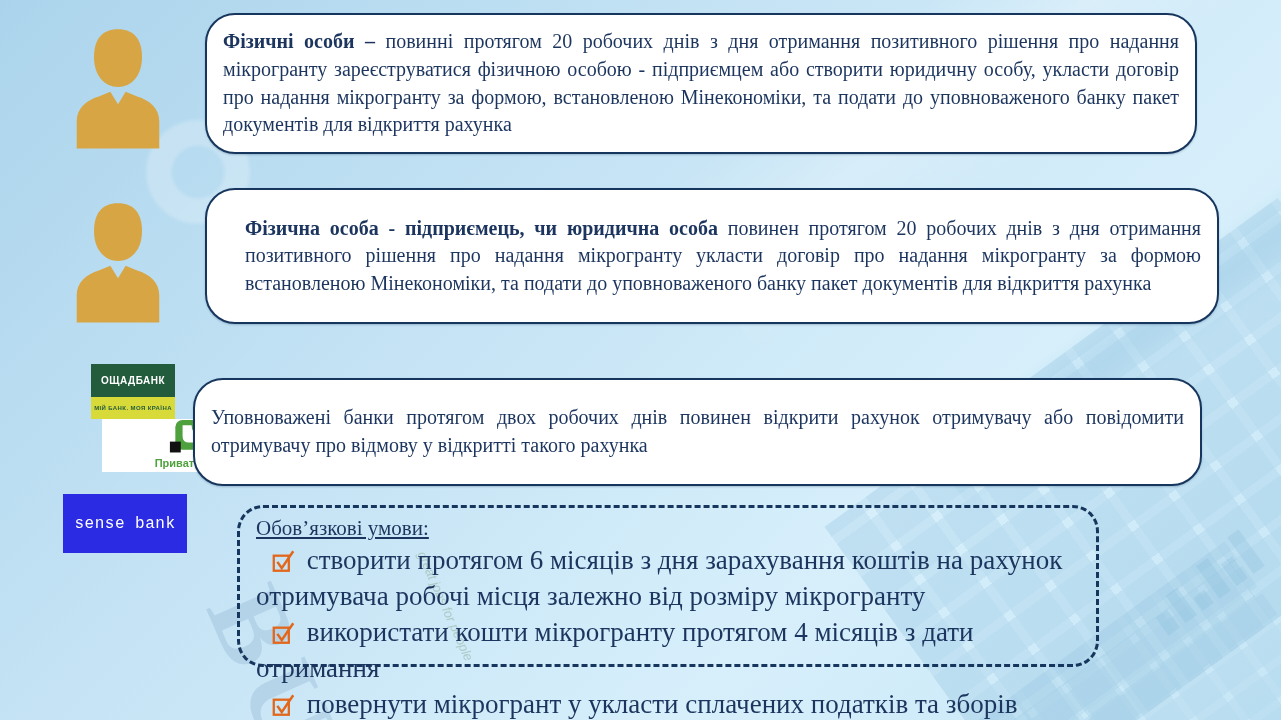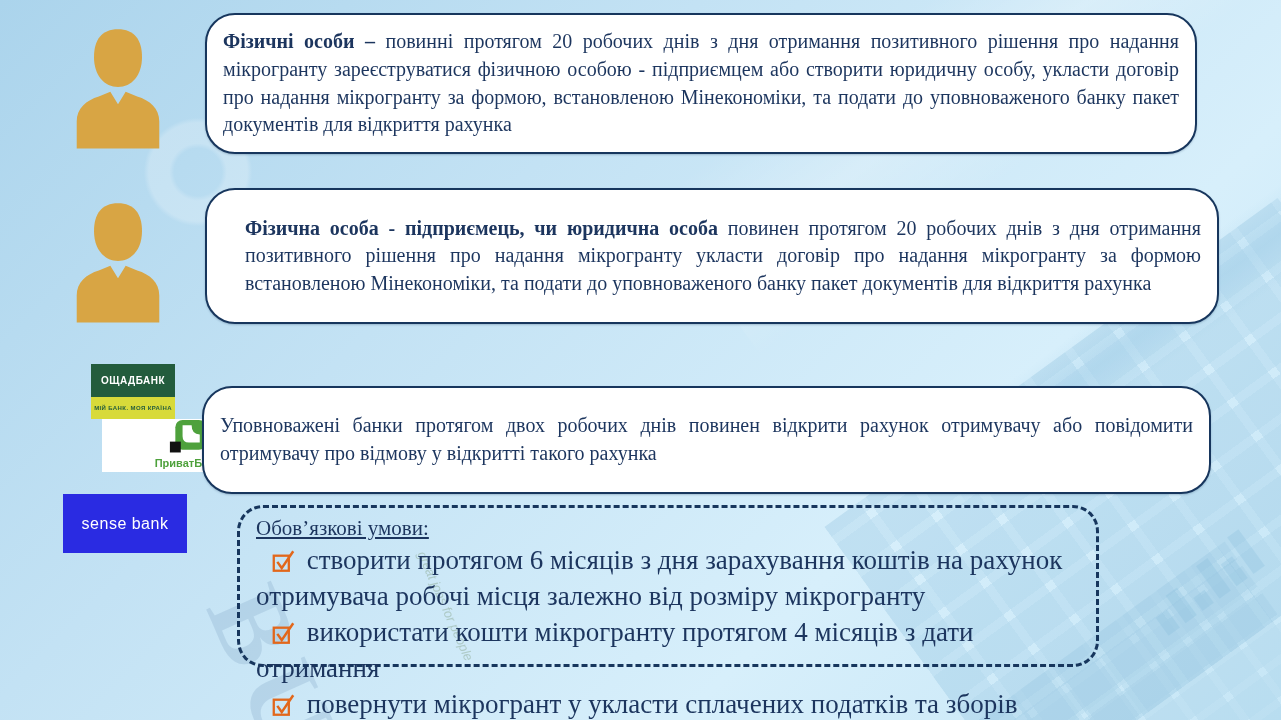--- a/index.html
+++ b/index.html
@@ -38,37 +38,37 @@
   
   .person{position:absolute;width:96px;height:128px;}
   .person svg{width:100%;height:100%;}
   .person1{left:70px;top:22px;}
   .person2{left:70px;top:196px;}
   
   .card{position:absolute;background:#ffffff;border:2px solid #17365d;border-radius:30px;
     box-shadow:0 1px 2px rgba(23,54,93,0.25);display:flex;align-items:center;}
   .card1{left:205px;top:13px;width:988px;height:137px;}
   .card2{left:205px;top:188px;width:988px;height:132px;padding-left:22px;}
-  .card3{left:193px;top:386px;width:1005px;height:104px;margin-left:9px;}
+  .card3{left:193px;top:378px;width:1005px;height:104px;}
   .card-text{margin:0;padding:6px 16px;color:#1c355e;font-size:20px;line-height:1.38;
     text-align:justify;width:100%;}
   .card-text b{font-weight:bold;}
   
   .logo{position:absolute;overflow:hidden;}
   .logo-oschad{left:91px;top:364px;width:84px;height:55px;font-family:"Liberation Sans",sans-serif;}
   .oschad-top{height:33px;background:#235c3d;color:#ffffff;display:flex;align-items:center;justify-content:center;
     font-size:10px;font-weight:bold;letter-spacing:.5px;}
   .oschad-bottom{height:22px;background:#d8da3a;color:#235c3d;display:flex;align-items:center;justify-content:center;
     font-size:6px;font-weight:bold;letter-spacing:.4px;}
   .logo-privat{left:102px;top:419px;width:75px;height:53px;background:#ffffff;
     display:flex;flex-direction:column;align-items:center;justify-content:flex-start;
     font-family:"Liberation Sans",sans-serif;padding-left:48px;}
   .privat-name{color:#4ea13c;font-size:11px;font-weight:bold;line-height:1;margin-top:1px;}
   .logo-sense{left:63px;top:494px;width:124px;height:59px;background:#2a2be2;color:#ffffff;
-    display:flex;align-items:center;justify-content:center;font-family:Liberation Sans, sans-serif;
+    display:flex;align-items:center;justify-content:center;font-family:Liberation Mono, monospace;
     font-size:16px;letter-spacing:.5px;font-weight:500;}
   
   .dashed-box{position:absolute;left:237px;top:505px;width:862px;height:162px;
     border:3px dashed #17365d;border-radius:26px;box-sizing:border-box;
     padding:8px 16px 6px 16px;color:#1c355e;}
   .cond-title{font-size:21px;font-weight:normal;text-decoration:underline;margin:0 0 2px 0;}
   .cond-item{font-size:27px;line-height:1.33;text-indent:16px;}
   .checkbox-icon{width:23px;height:24px;vertical-align:-4px;margin-right:5px;}
 </style>
 </head>

